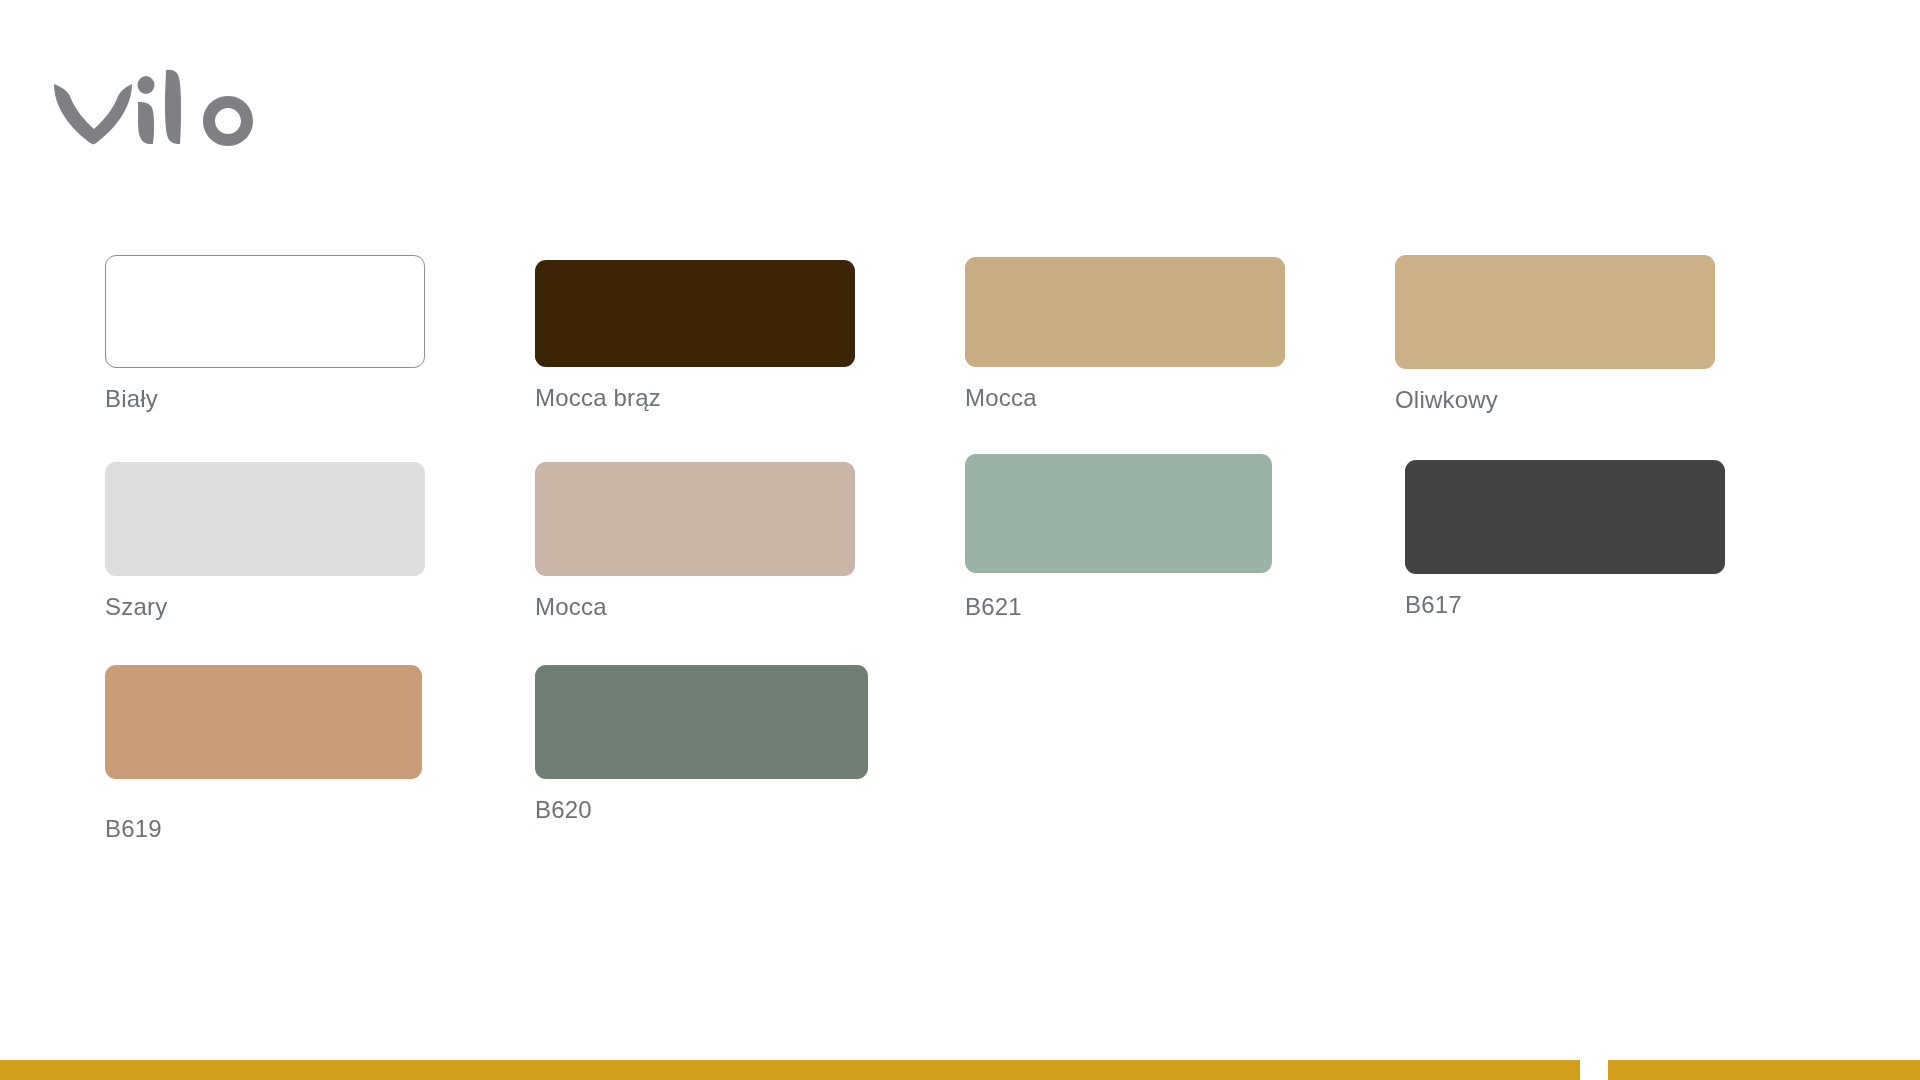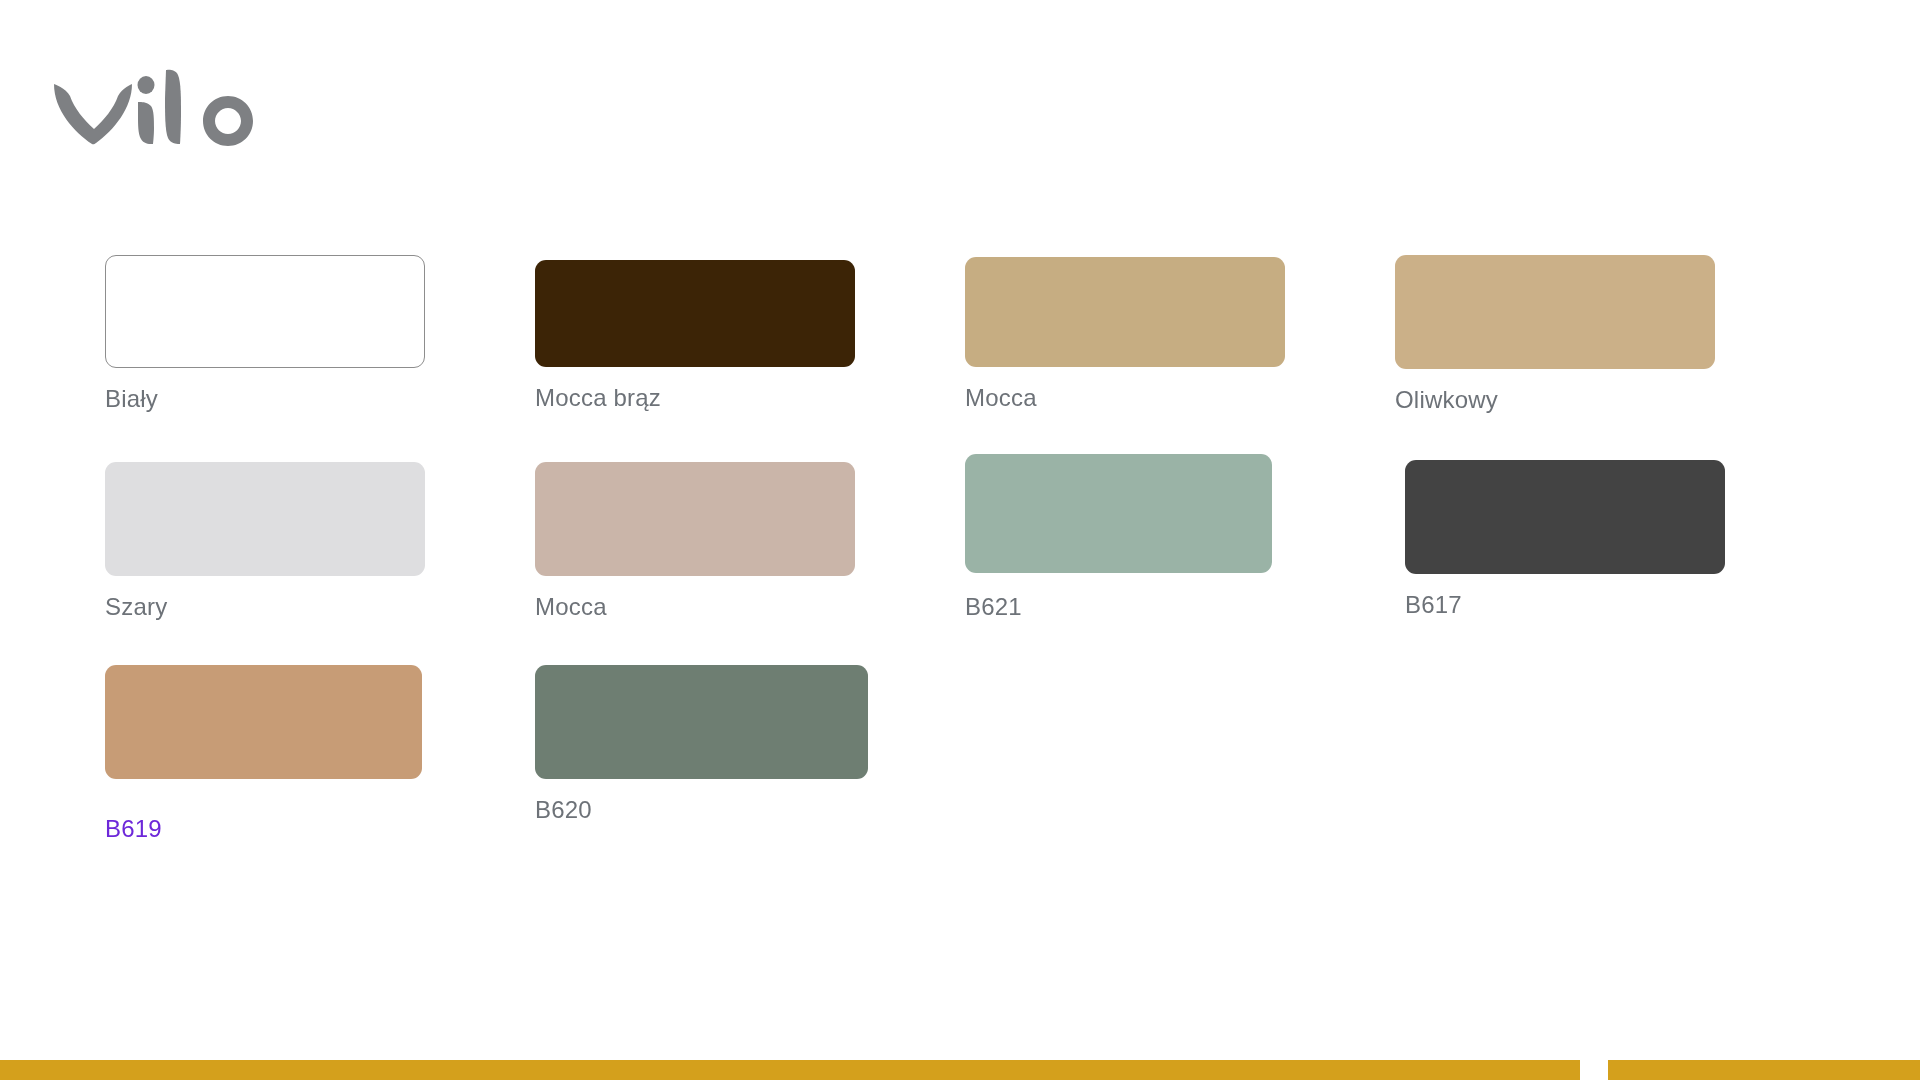--- a/index.html
+++ b/index.html
@@ -158,21 +158,21 @@
       <div class="cell c7">
         <div class="swatch" style="background: rgb(154, 179, 166);"></div>
         <div class="swatch-label" style="color: rgb(109, 114, 120);">B621</div>
       </div>
       <div class="cell c8">
         <div class="swatch" style="background: rgb(67, 67, 67);"></div>
         <div class="swatch-label" style="color: rgb(109, 114, 120);">B617</div>
       </div>
       <div class="cell c10">
         <div class="swatch" style="background: rgb(199, 156, 118);"></div>
-        <div class="swatch-label" style="color: #6d28d9; margin-top: 36px;">B619</div>
+        <div class="swatch-label" style="color: #737373; margin-top: 36px;">B619</div>
       </div>
       <div class="cell c11">
         <div class="swatch" style="background: rgb(110, 126, 114);"></div>
         <div class="swatch-label" style="color: rgb(109, 114, 120);">B620</div>
       </div>
     </div>
 
   <div class="bottom-bar" style="background: rgb(212, 160, 28);"></div>
   <div class="bottom-bar-right"></div>
 

